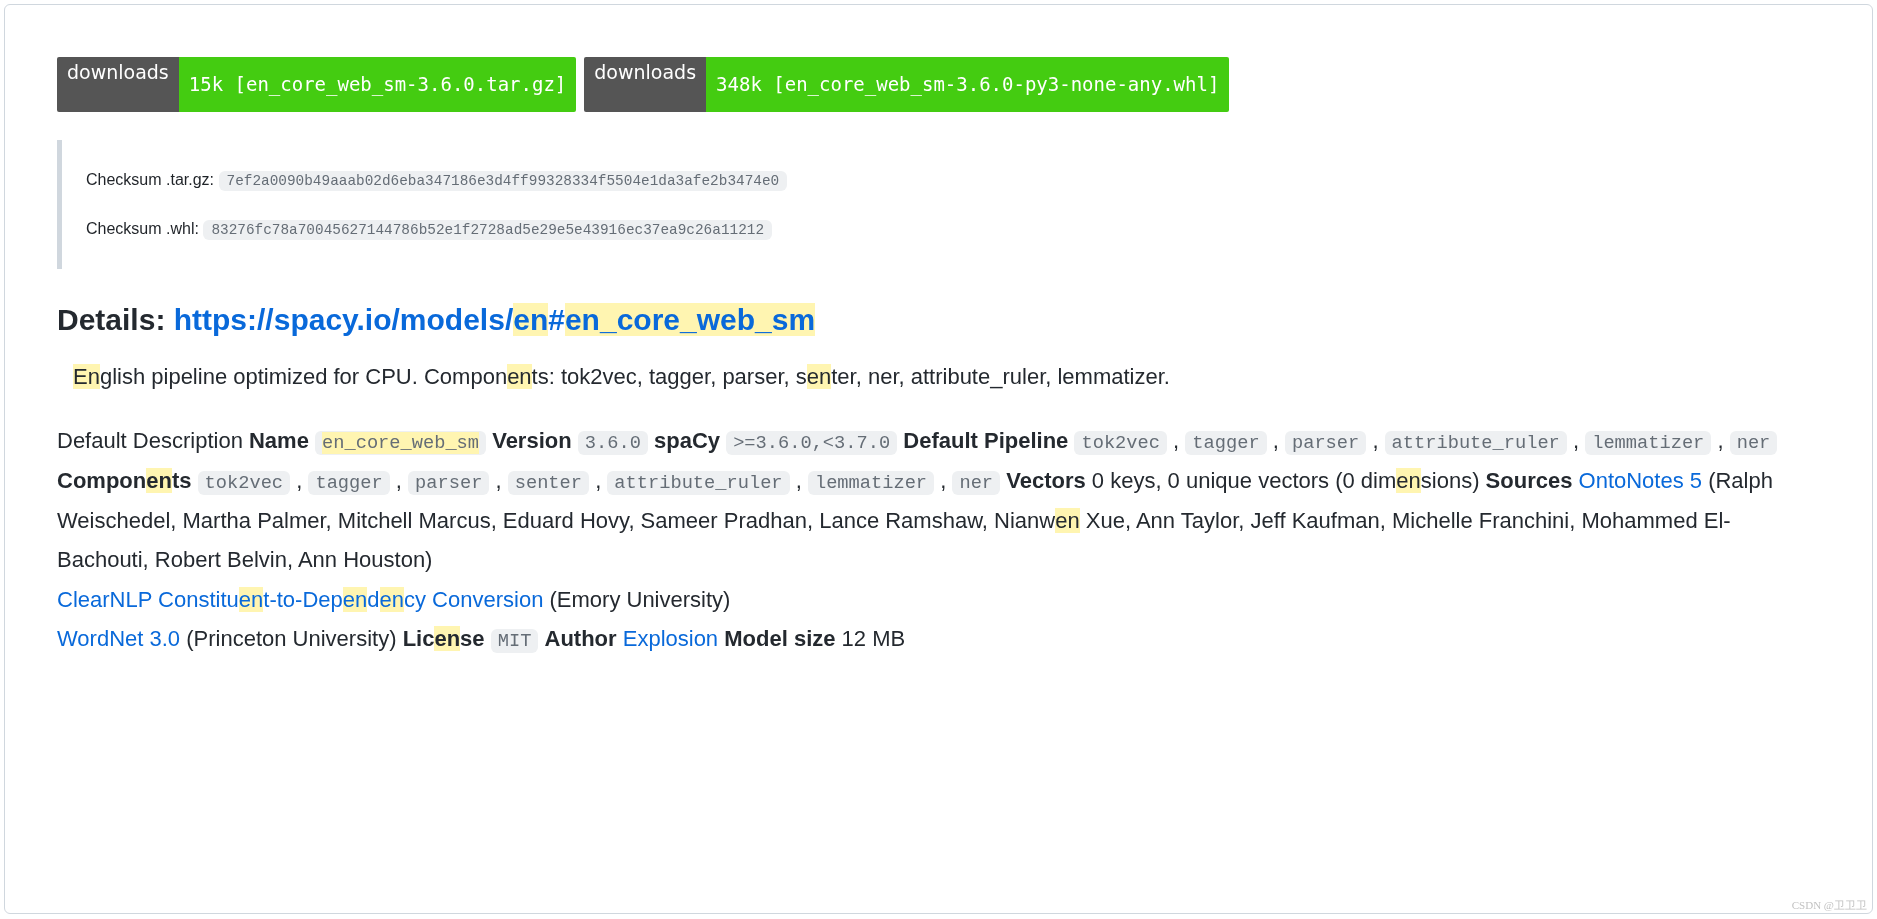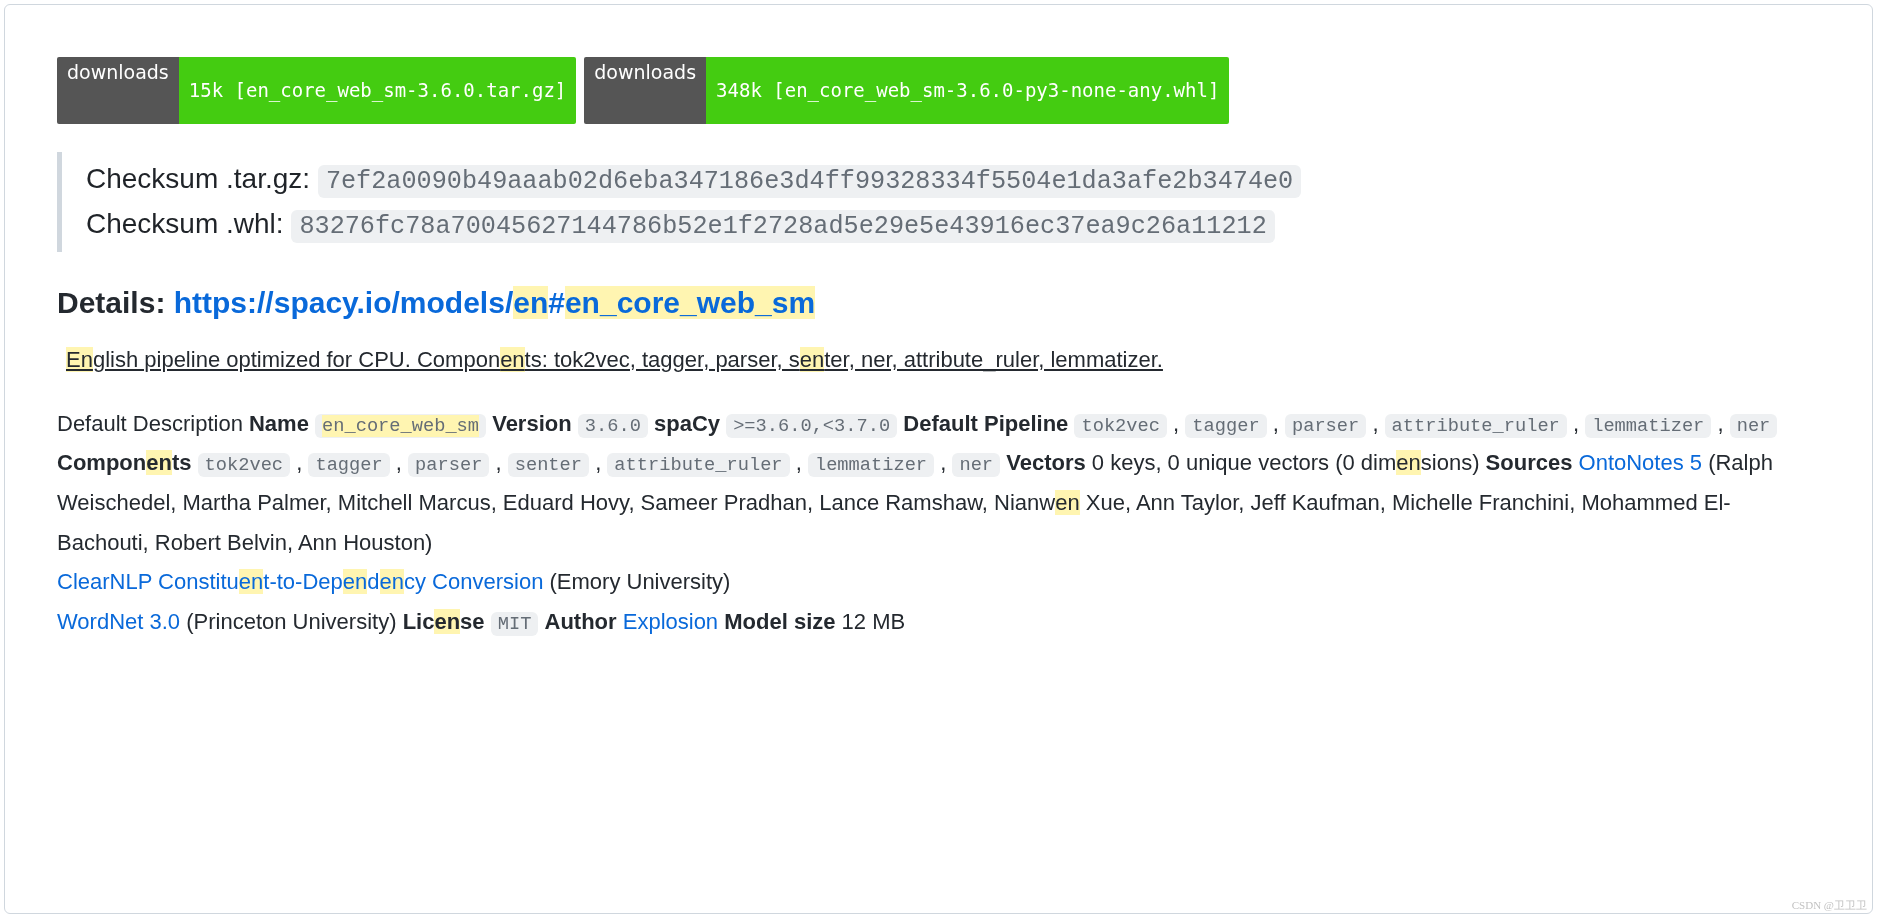--- a/index.html
+++ b/index.html
@@ -36,30 +36,30 @@
     line-height: 1;
   }
   .badge-label {
     background: #555;
     color: #fff;
     padding: 6px 10px;
   }
   .badge-value {
     background: #4c1;
     color: #fff;
-    padding: 24px 10px;
+    padding: 18px 10px;
     font-family: "SFMono-Regular", Consolas, monospace;
   }
   blockquote {
     border-left: 5px solid #d0d7de;
     margin: 28px 0;
     padding: 4px 0 4px 24px;
     color: #1f2328;
   }
-  blockquote p { margin: 2px 0; font-size: 28px; }
+  blockquote p { margin: 24px 0; font-size: 16px; }
   code.inline {
     background: #eef0f2;
     color: #656d76;
     border-radius: 6px;
     padding: 2px 8px;
     font-family: "SFMono-Regular", Consolas, "Liberation Mono", Menlo, monospace;
     font-size: 0.9em;
   }
   code.sm {
     background: #eef0f2;
@@ -68,21 +68,21 @@
     padding: 1px 7px;
     font-family: "SFMono-Regular", Consolas, "Liberation Mono", Menlo, monospace;
     font-size: 0.85em;
   }
   h2 {
     font-size: 30px;
     font-weight: 600;
     margin: 28px 0 18px 0;
   }
   a { color: #0969da; text-decoration: none; }
-  .desc { font-size: 22px; margin: 18px 0 28px 9px; text-decoration: underline; }
+  .desc { font-size: 22px; margin: 18px 0 28px 16px; }
   .features { font-size: 22px; line-height: 1.8; }
   .features b { font-weight: 600; }
   .watermark {
     position: fixed;
     bottom: 6px;
     right: 10px;
     font-size: 11px;
     color: #c2c2c2;
     font-family: Liberation Serif, serif;
   }

